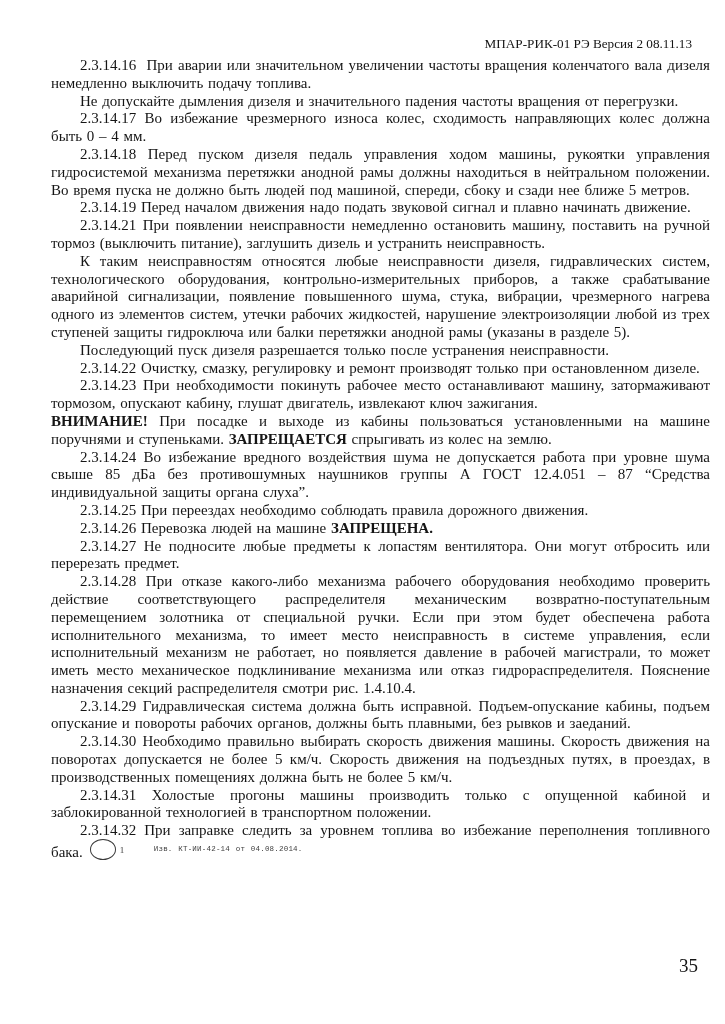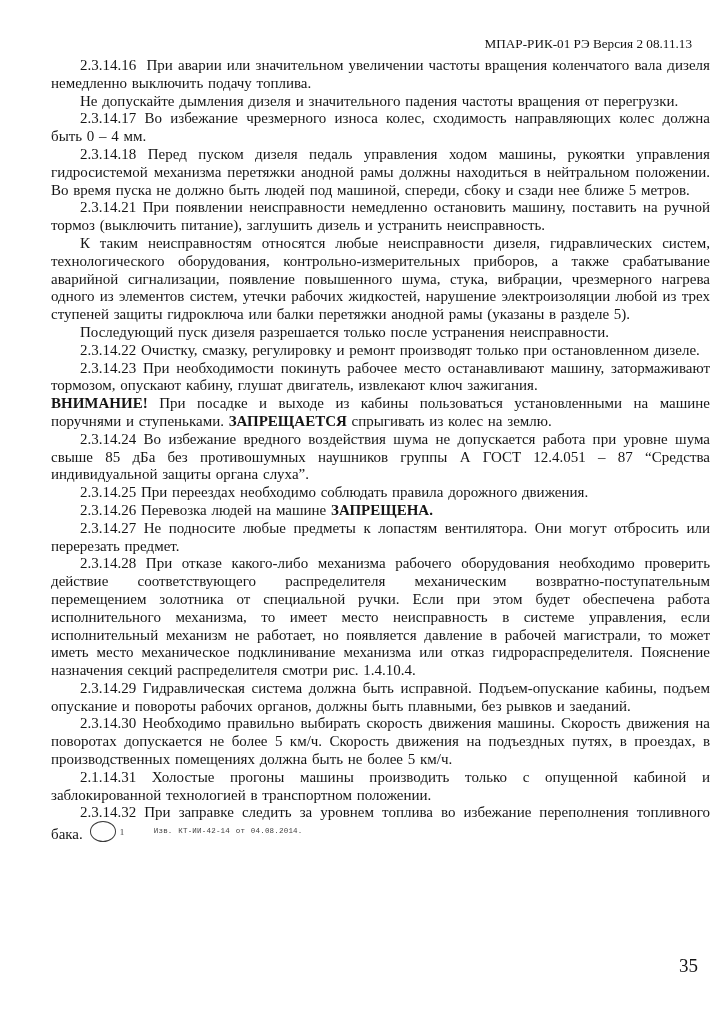--- a/index.html
+++ b/index.html
@@ -84,30 +84,31 @@
 </head>
 <body>
 
 <div class="page">
   <div class="doc-header">МПАР-РИК-01 РЭ Версия 2 08.11.13</div>
   <div class="doc-body">
       <p class="para"><span>2.3.14.16&nbsp; При аварии или значительном увеличении частоты вращения коленчатого вала дизеля немедленно выключить подачу топлива.</span></p>
       <p class="para"><span>Не допускайте дымления дизеля и значительного падения частоты вращения от перегрузки.</span></p>
       <p class="para"><span>2.3.14.17 Во избежание чрезмерного износа колес, сходимость направляющих колес должна быть 0 – 4 мм.</span></p>
       <p class="para"><span>2.3.14.18 Перед пуском дизеля педаль управления ходом машины, рукоятки управления гидросистемой механизма перетяжки анодной рамы должны находиться в нейтральном положении. Во время пуска не должно быть людей под машиной, спереди, сбоку и сзади нее ближе 5 метров.</span></p>
+      <p class="para"><span>2.3.14.19 Перед началом движения надо подать звуковой сигнал и плавно начинать движение.</span></p>
       <p class="para"><span>2.3.14.21 При появлении неисправности немедленно остановить машину, поставить на ручной тормоз (выключить питание), заглушить дизель и устранить неисправность.</span></p>
       <p class="para"><span>К таким неисправностям относятся любые неисправности дизеля, гидравлических систем, технологического оборудования, контрольно-измерительных приборов, а также срабатывание аварийной сигнализации, появление повышенного шума, стука, вибрации, чрезмерного нагрева одного из элементов систем, утечки рабочих жидкостей, нарушение электроизоляции любой из трех ступеней защиты гидроключа или балки перетяжки анодной рамы (указаны в разделе 5).</span></p>
       <p class="para"><span>Последующий пуск дизеля разрешается только после устранения неисправности.</span></p>
       <p class="para"><span>2.3.14.22 Очистку, смазку, регулировку и ремонт производят только при остановленном дизеле.</span></p>
       <p class="para"><span>2.3.14.23 При необходимости покинуть рабочее место останавливают машину, затормаживают тормозом, опускают кабину, глушат двигатель, извлекают ключ зажигания.</span></p>
       <p class="para no-indent"><span class="bold">ВНИМАНИЕ! </span><span>При посадке и выходе из кабины пользоваться установленными на машине поручнями и ступеньками. </span><span class="bold">ЗАПРЕЩАЕТСЯ</span><span> спрыгивать из колес на землю.</span></p>
       <p class="para"><span>2.3.14.24 Во избежание вредного воздействия шума не допускается работа при уровне шума свыше 85 дБа без противошумных наушников группы А ГОСТ 12.4.051 – 87 “Средства индивидуальной защиты органа слуха”.</span></p>
       <p class="para"><span>2.3.14.25 При переездах необходимо соблюдать правила дорожного движения.</span></p>
       <p class="para"><span>2.3.14.26 Перевозка людей на машине </span><span class="bold">ЗАПРЕЩЕНА.</span></p>
       <p class="para"><span>2.3.14.27 Не подносите любые предметы к лопастям вентилятора. Они могут отбросить или перерезать предмет.</span></p>
       <p class="para"><span>2.3.14.28 При отказе какого-либо механизма рабочего оборудования необходимо проверить действие соответствующего распределителя механическим возвратно-поступательным перемещением золотника от специальной ручки. Если при этом будет обеспечена работа исполнительного механизма, то имеет место неисправность в системе управления, если исполнительный механизм не работает, но появляется давление в рабочей магистрали, то может иметь место механическое подклинивание механизма или отказ гидрораспределителя. Пояснение назначения секций распределителя смотри рис. 1.4.10.4.</span></p>
       <p class="para"><span>2.3.14.29 Гидравлическая система должна быть исправной. Подъем-опускание кабины, подъем опускание и повороты рабочих органов, должны быть плавными, без рывков и заеданий.</span></p>
       <p class="para"><span>2.3.14.30 Необходимо правильно выбирать скорость движения машины. Скорость движения на поворотах допускается не более 5 км/ч. Скорость движения на подъездных путях, в проездах, в производственных помещениях должна быть не более 5 км/ч.</span></p>
-      <p class="para"><span>2.1.14.31 Холостые прогоны машины производить только с опущенной кабиной и заблокированной технологией в транспортном положении.</span></p>
+      <p class="para"><span>2.3.14.31 Холостые прогоны машины производить только с опущенной кабиной и заблокированной технологией в транспортном положении.</span></p>
       <p class="para"><span>2.3.14.32 При заправке следить за уровнем топлива во избежание переполнения топливного бака.</span><span class="stamp"><span class="stamp-circle">1</span><span class="stamp-note">Изв. КТ-ИИ-42-14 от 04.08.2014.</span></span></p>
     </div>
   <div class="page-number">35</div>
 </div>
 
 </body></html>

